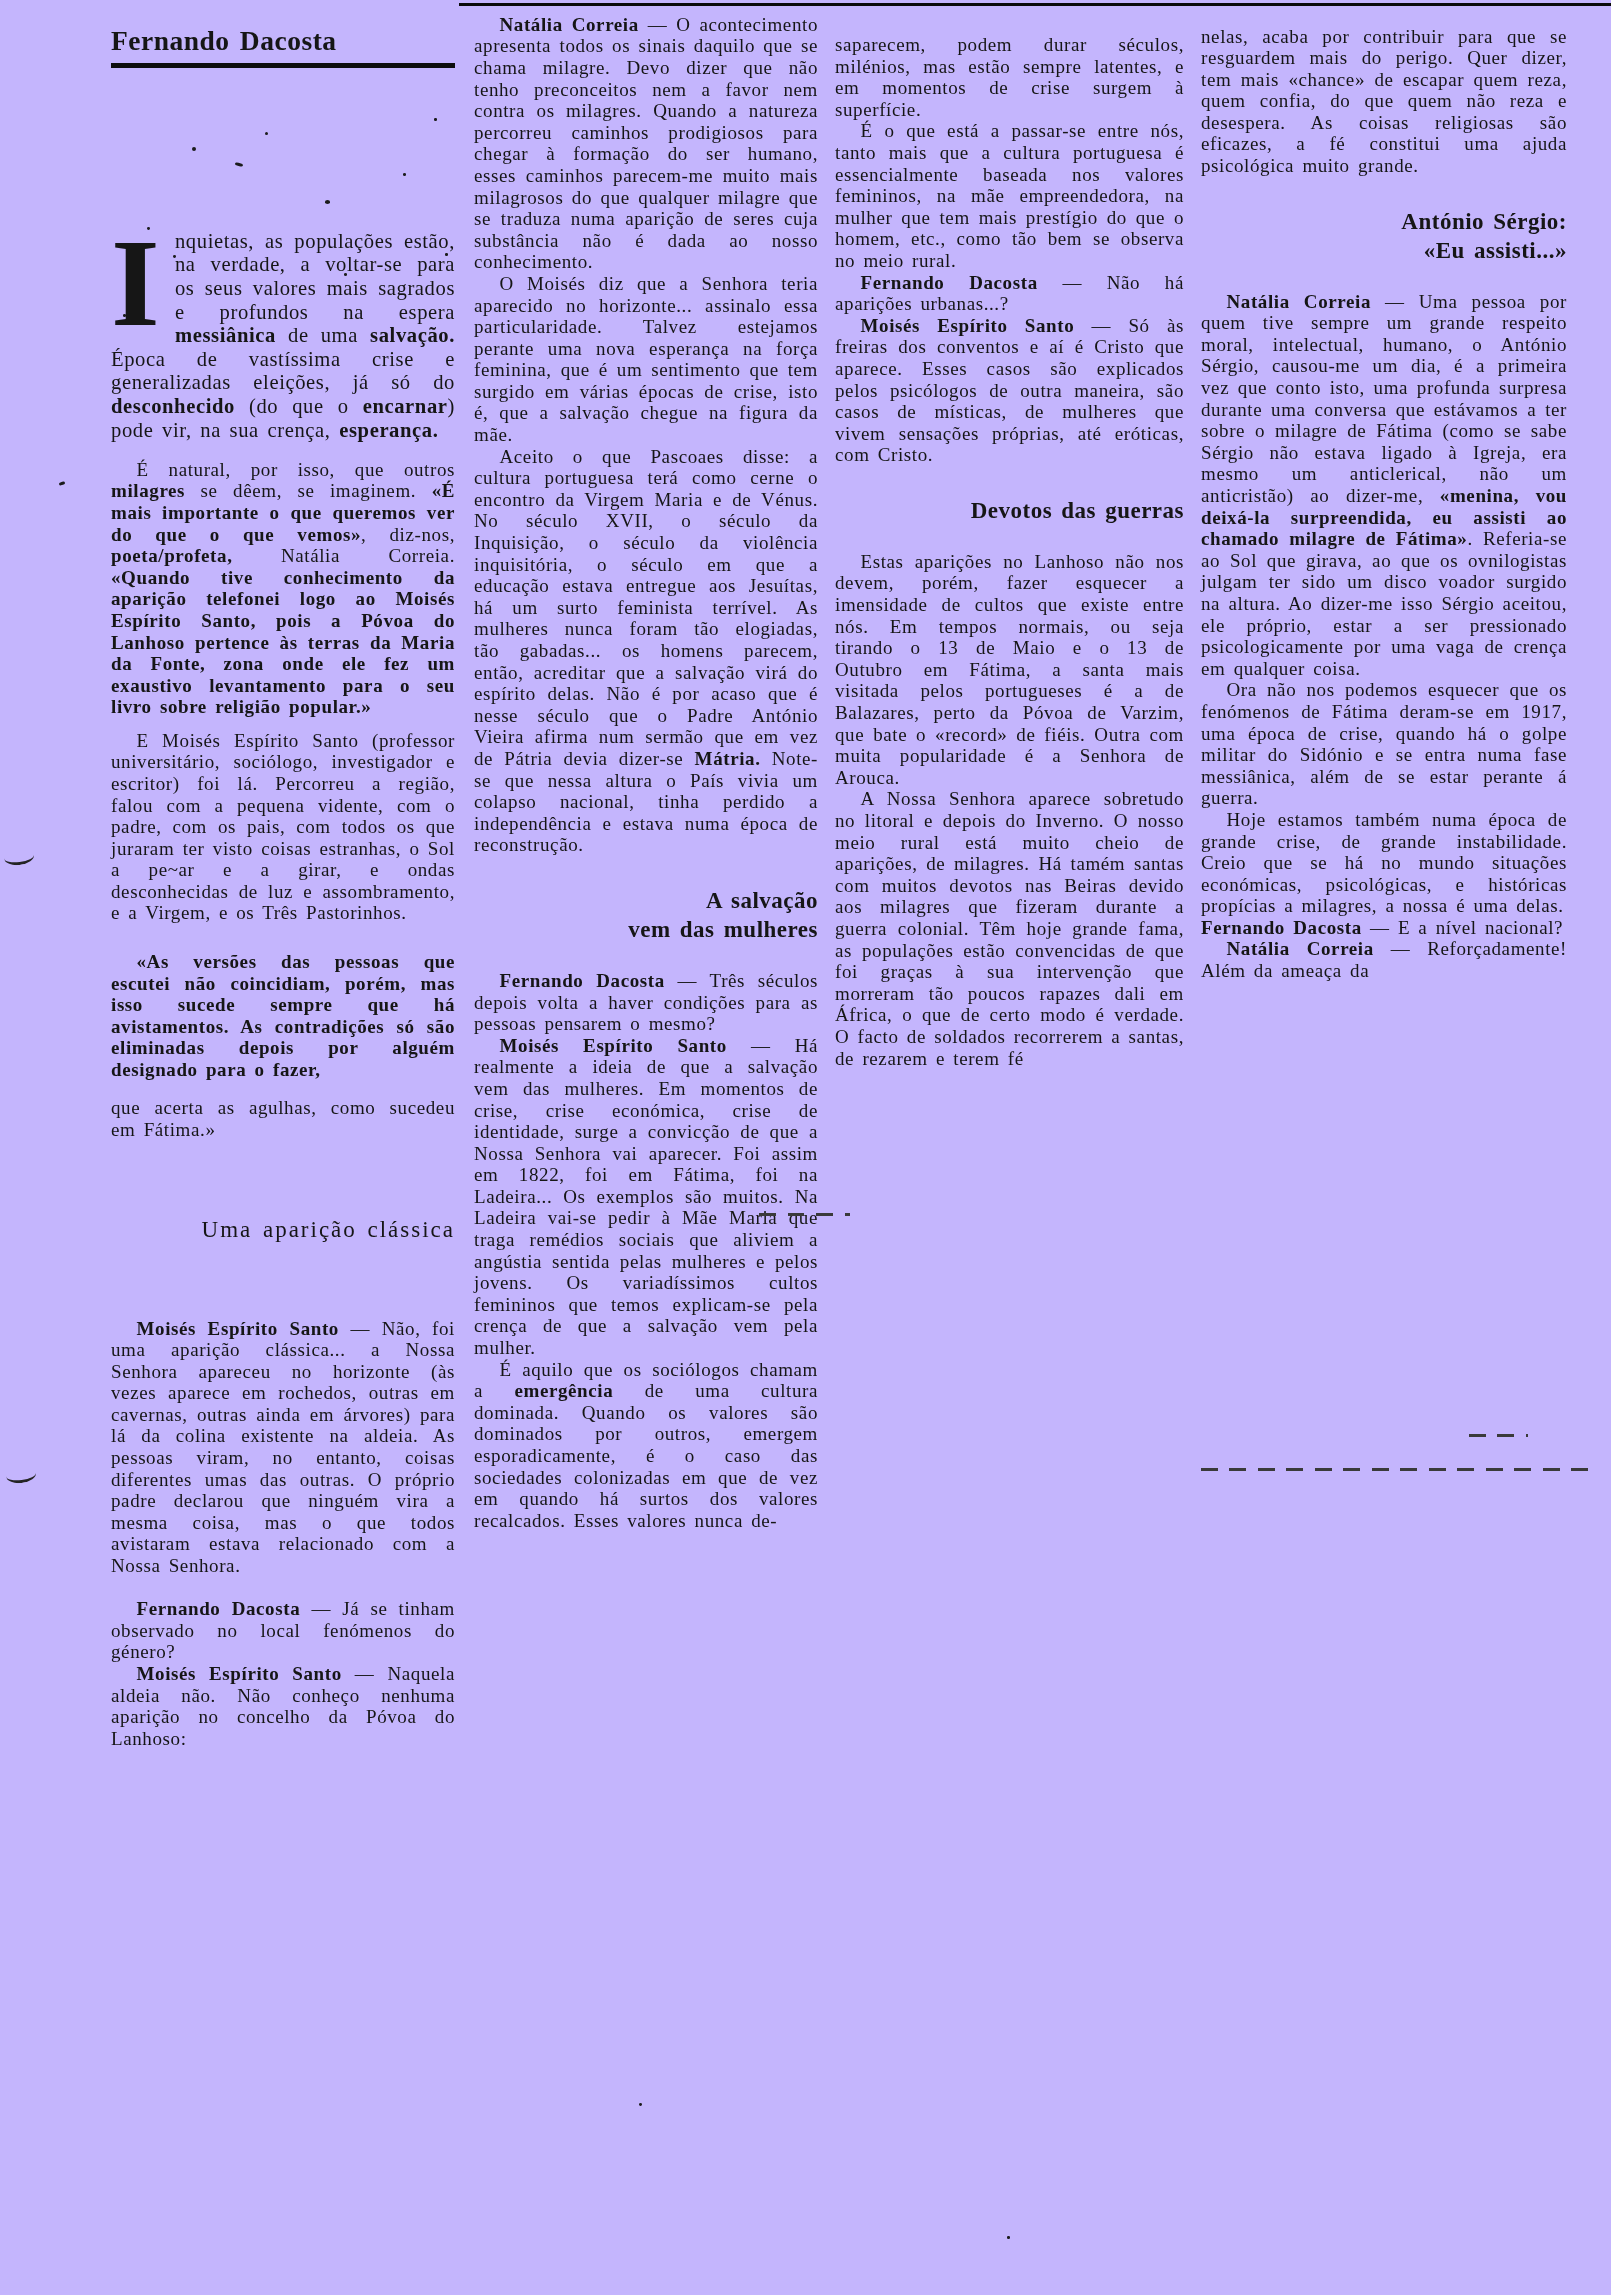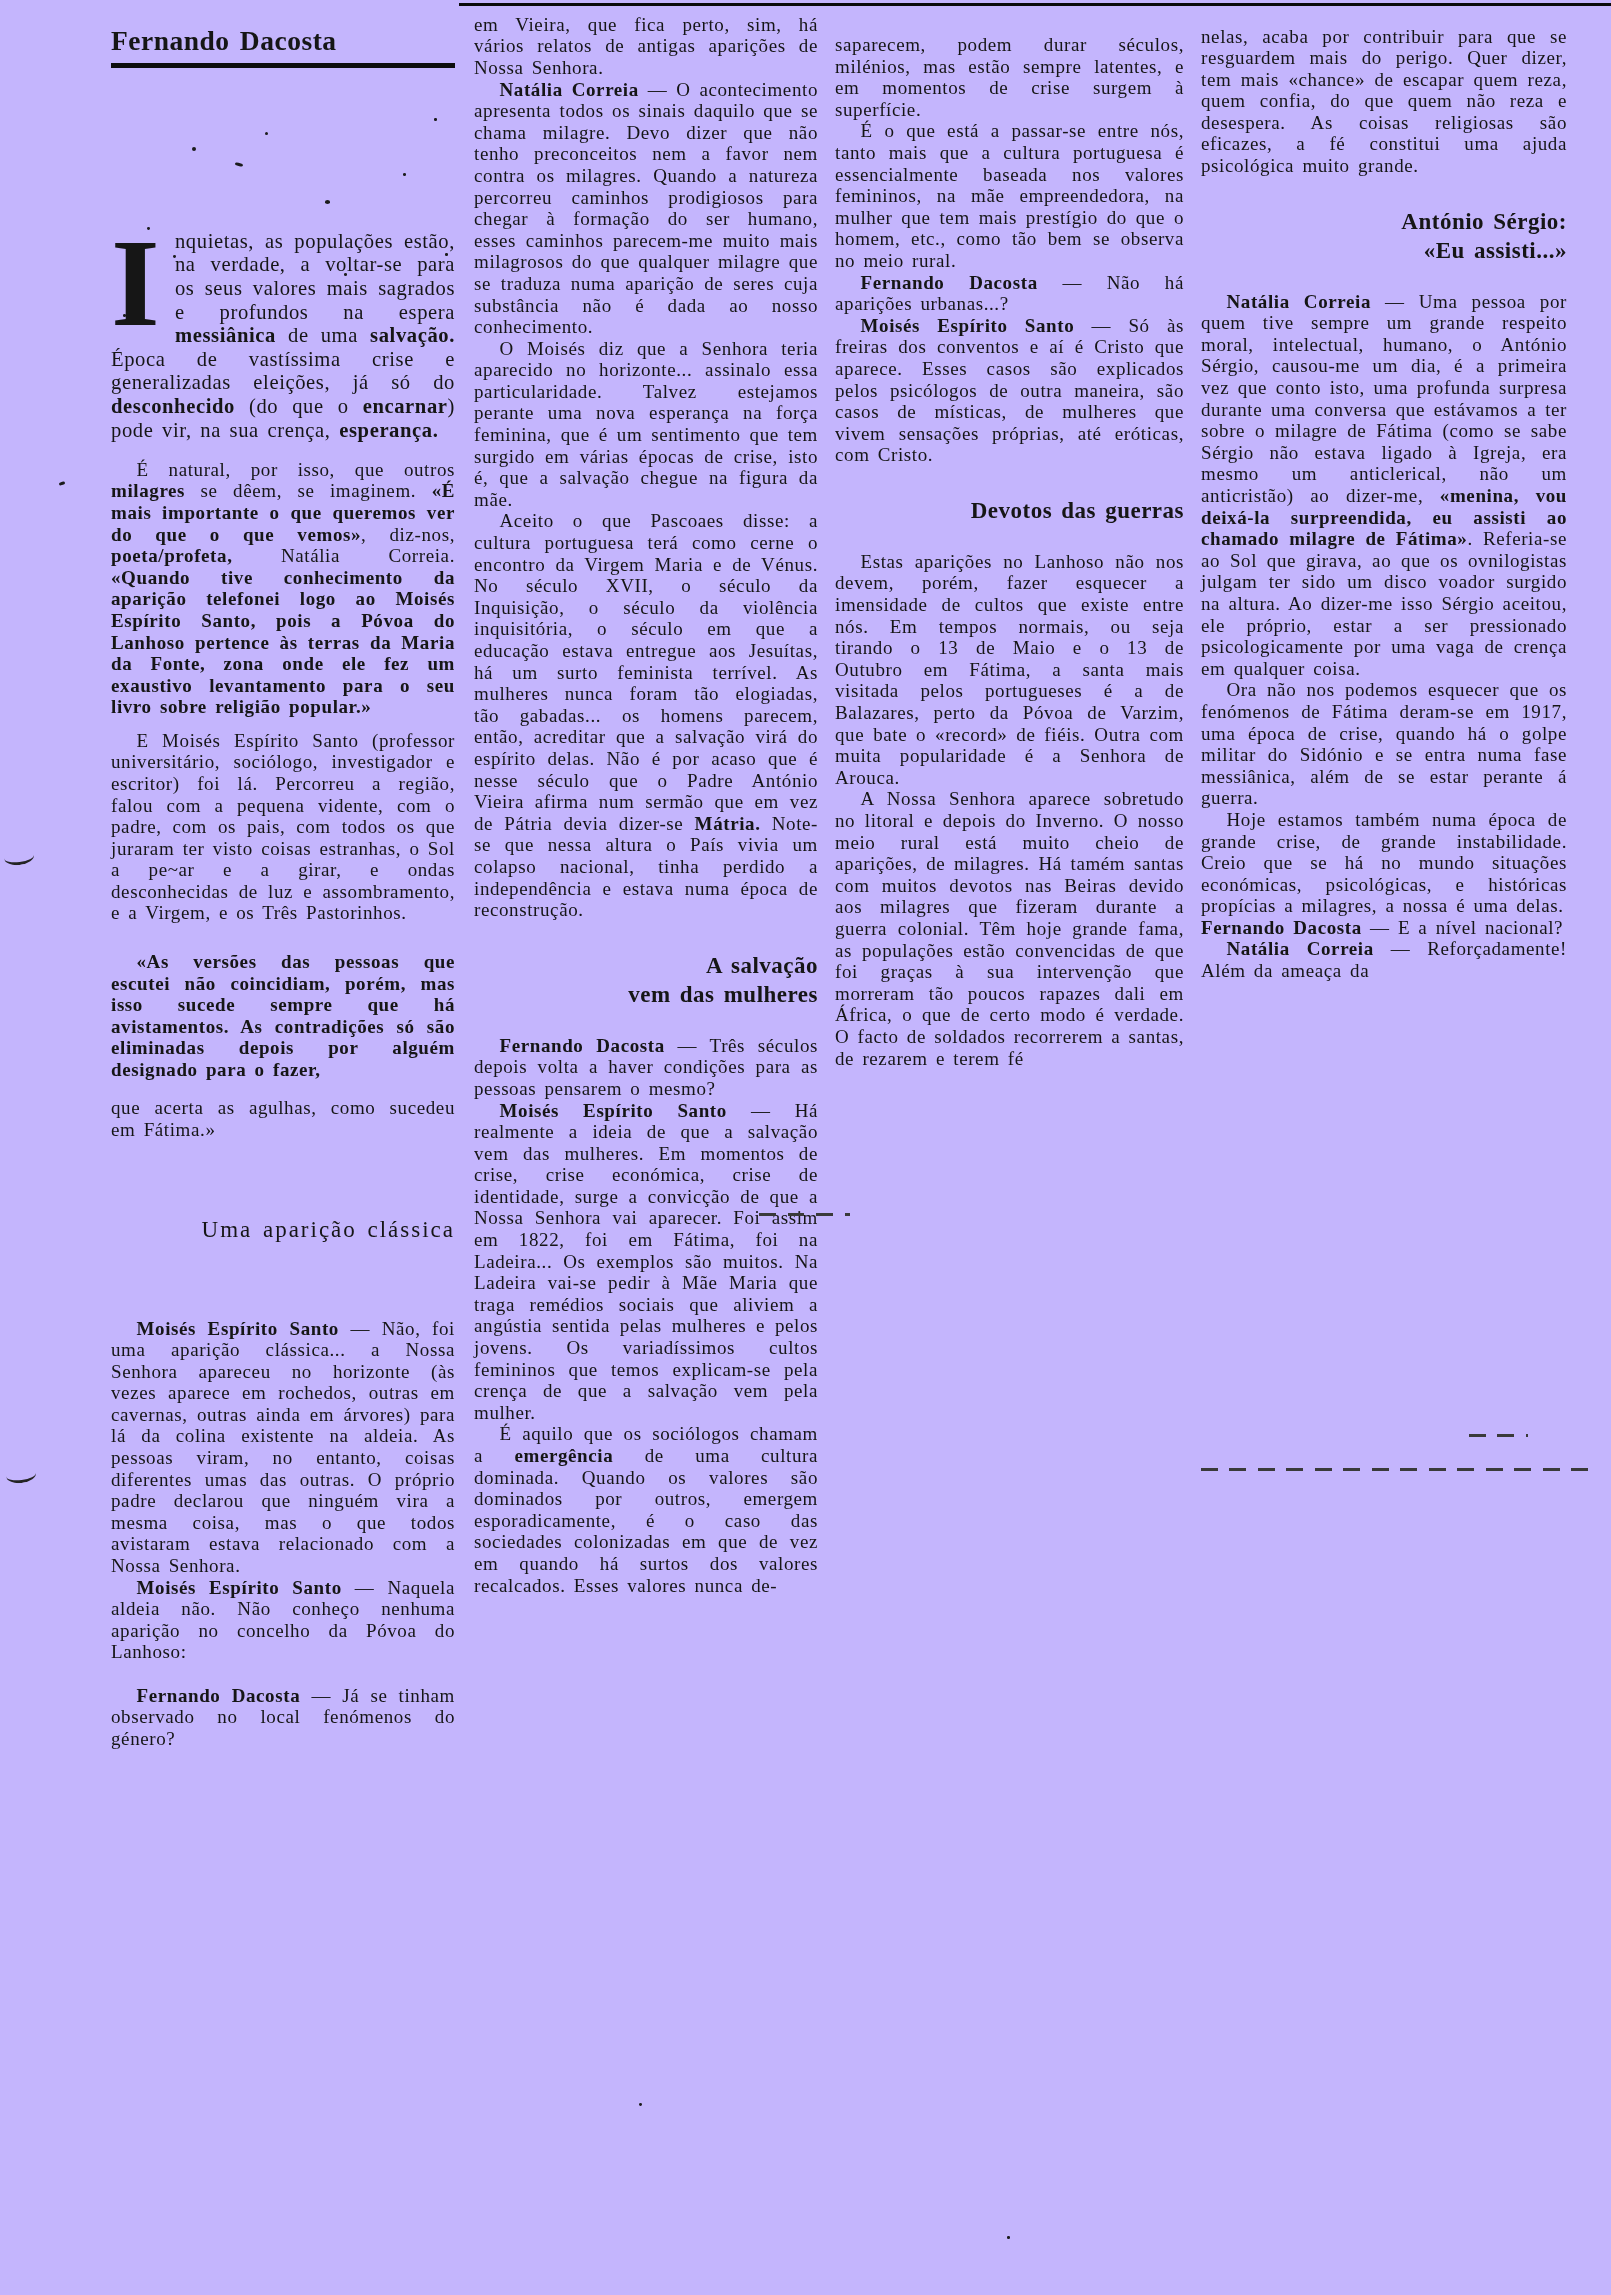--- a/index.html
+++ b/index.html
@@ -36,25 +36,24 @@
   <div class="spacer" style="height: 162px;"></div>
       <p class="para noindent intro"><span class="dropcap">I</span><span>nquietas, as populações estão, na verdade, a voltar-se para os seus valores mais sagrados e profundos na espera </span><b>messiânica</b><span> de uma </span><b>salvação.</b><span> Época de vastíssima crise e generalizadas eleições, já só do </span><b>desconhecido</b><span> (do que o </span><b>encarnar</b><span>) pode vir, na sua crença, </span><b>esperança.</b></p>
       <p class="para" style="margin-top: 16.7px;"><span>É natural, por isso, que outros </span><b>milagres</b><span> se dêem, se imaginem. </span><b>«É mais importante o que queremos ver do que o que vemos»</b><span>, diz-nos, </span><b>poeta/profeta,</b><span> Natália Correia. </span><b>«Quando tive conhecimento da aparição telefonei logo ao Moisés Espírito Santo, pois a Póvoa do Lanhoso pertence às terras da Maria da Fonte, zona onde ele fez um exaustivo levantamento para o seu livro sobre religião popular.»</b></p>
       <p class="para" style="margin-top: 11.8px;"><span>E Moisés Espírito Santo (professor universitário, sociólogo, investigador e escritor) foi lá. Percorreu a região, falou com a pequena vidente, com o padre, com os pais, com todos os que juraram ter visto coisas estranhas, o Sol a pe~ar e a girar, e ondas desconhecidas de luz e assombramento, e a Virgem, e os Três Pastorinhos.</span></p>
       <p class="para" style="margin-top: 27px;"><b>«As versões das pessoas que escutei não coincidiam, porém, mas isso sucede sempre que há avistamentos. As contradições só são eliminadas depois por alguém designado para o fazer,</b></p>
       <p class="para noindent" style="margin-top: 16.7px;"><span>que acerta as agulhas, como sucedeu em Fátima.»</span></p>
       <div class="spacer" style="height: 74px;"></div>
       <h2 class="heading h-light">Uma aparição clássica</h2>
       <div class="spacer" style="height: 74px;"></div>
       <p class="para"><b>Moisés Espírito Santo</b><span> — Não, foi uma aparição clássica... a Nossa Senhora apareceu no horizonte (às vezes aparece em rochedos, outras em cavernas, outras ainda em árvores) para lá da colina existente na aldeia. As pessoas viram, no entanto, coisas diferentes umas das outras. O próprio padre declarou que ninguém vira a mesma coisa, mas o que todos avistaram estava relacionado com a Nossa Senhora.</span></p>
+      <p class="para" style="margin-top: 21.6px;"><b>Fernando Dacosta</b><span> — Já se tinham observado no local fenómenos do género?</span></p>
       <p class="para"><b>Moisés Espírito Santo</b><span> — Naquela aldeia não. Não conheço nenhuma aparição no concelho da Póvoa do Lanhoso:</span></p>
-      <p class="para" style="margin-top: 21.6px;"><b>Fernando Dacosta</b><span> — Já se tinham observado no local fenómenos do género?</span></p>
     </div>
   <div class="col" style="left:474px;top:13.8px;width:344px;">
-      <p class="para noindent"><span>em Vieira, que fica perto, sim, há vários relatos de antigas aparições de Nossa Senhora.</span></p>
       <p class="para"><b>Natália Correia</b><span> — O acontecimento apresenta todos os sinais daquilo que se chama milagre. Devo dizer que não tenho preconceitos nem a favor nem contra os milagres. Quando a natureza percorreu caminhos prodigiosos para chegar à formação do ser humano, esses caminhos parecem-me muito mais milagrosos do que qualquer milagre que se traduza numa aparição de seres cuja substância não é dada ao nosso conhecimento.</span></p>
       <p class="para"><span>O Moisés diz que a Senhora teria aparecido no horizonte... assinalo essa particularidade. Talvez estejamos perante uma nova esperança na força feminina, que é um sentimento que tem surgido em várias épocas de crise, isto é, que a salvação chegue na figura da mãe.</span></p>
       <p class="para"><span>Aceito o que Pascoaes disse: a cultura portuguesa terá como cerne o encontro da Virgem Maria e de Vénus. No século XVII, o século da Inquisição, o século da violência inquisitória, o século em que a educação estava entregue aos Jesuítas, há um surto feminista terrível. As mulheres nunca foram tão elogiadas, tão gabadas... os homens parecem, então, acreditar que a salvação virá do espírito delas. Não é por acaso que é nesse século que o Padre António Vieira afirma num sermão que em vez de Pátria devia dizer-se </span><b>Mátria.</b><span> Note-se que nessa altura o País vivia um colapso nacional, tinha perdido a independência e estava numa época de reconstrução.</span></p>
       <h2 class="heading h-bold">A salvação<br>vem das mulheres</h2>
       <p class="para"><b>Fernando Dacosta</b><span> — Três séculos depois volta a haver condições para as pessoas pensarem o mesmo?</span></p>
       <p class="para"><b>Moisés Espírito Santo</b><span> — Há realmente a ideia de que a salvação vem das mulheres. Em momentos de crise, crise económica, crise de identidade, surge a convicção de que a Nossa Senhora vai aparecer. Foi assim em 1822, foi em Fátima, foi na Ladeira... Os exemplos são muitos. Na Ladeira vai-se pedir à Mãe Maria que traga remédios sociais que aliviem a angústia sentida pelas mulheres e pelos jovens. Os variadíssimos cultos femininos que temos explicam-se pela crença de que a salvação vem pela mulher.</span></p>
       <p class="para"><span>É aquilo que os sociólogos chamam a </span><b>emergência</b><span> de uma cultura dominada. Quando os valores são dominados por outros, emergem esporadicamente, é o caso das sociedades colonizadas em que de vez em quando há surtos dos valores recalcados. Esses valores nunca de-</span></p>
     </div>
   <div class="col" style="left:835px;top:34px;width:349px;">
       <p class="para noindent"><span>saparecem, podem durar séculos, milénios, mas estão sempre latentes, e em momentos de crise surgem à superfície.</span></p>

